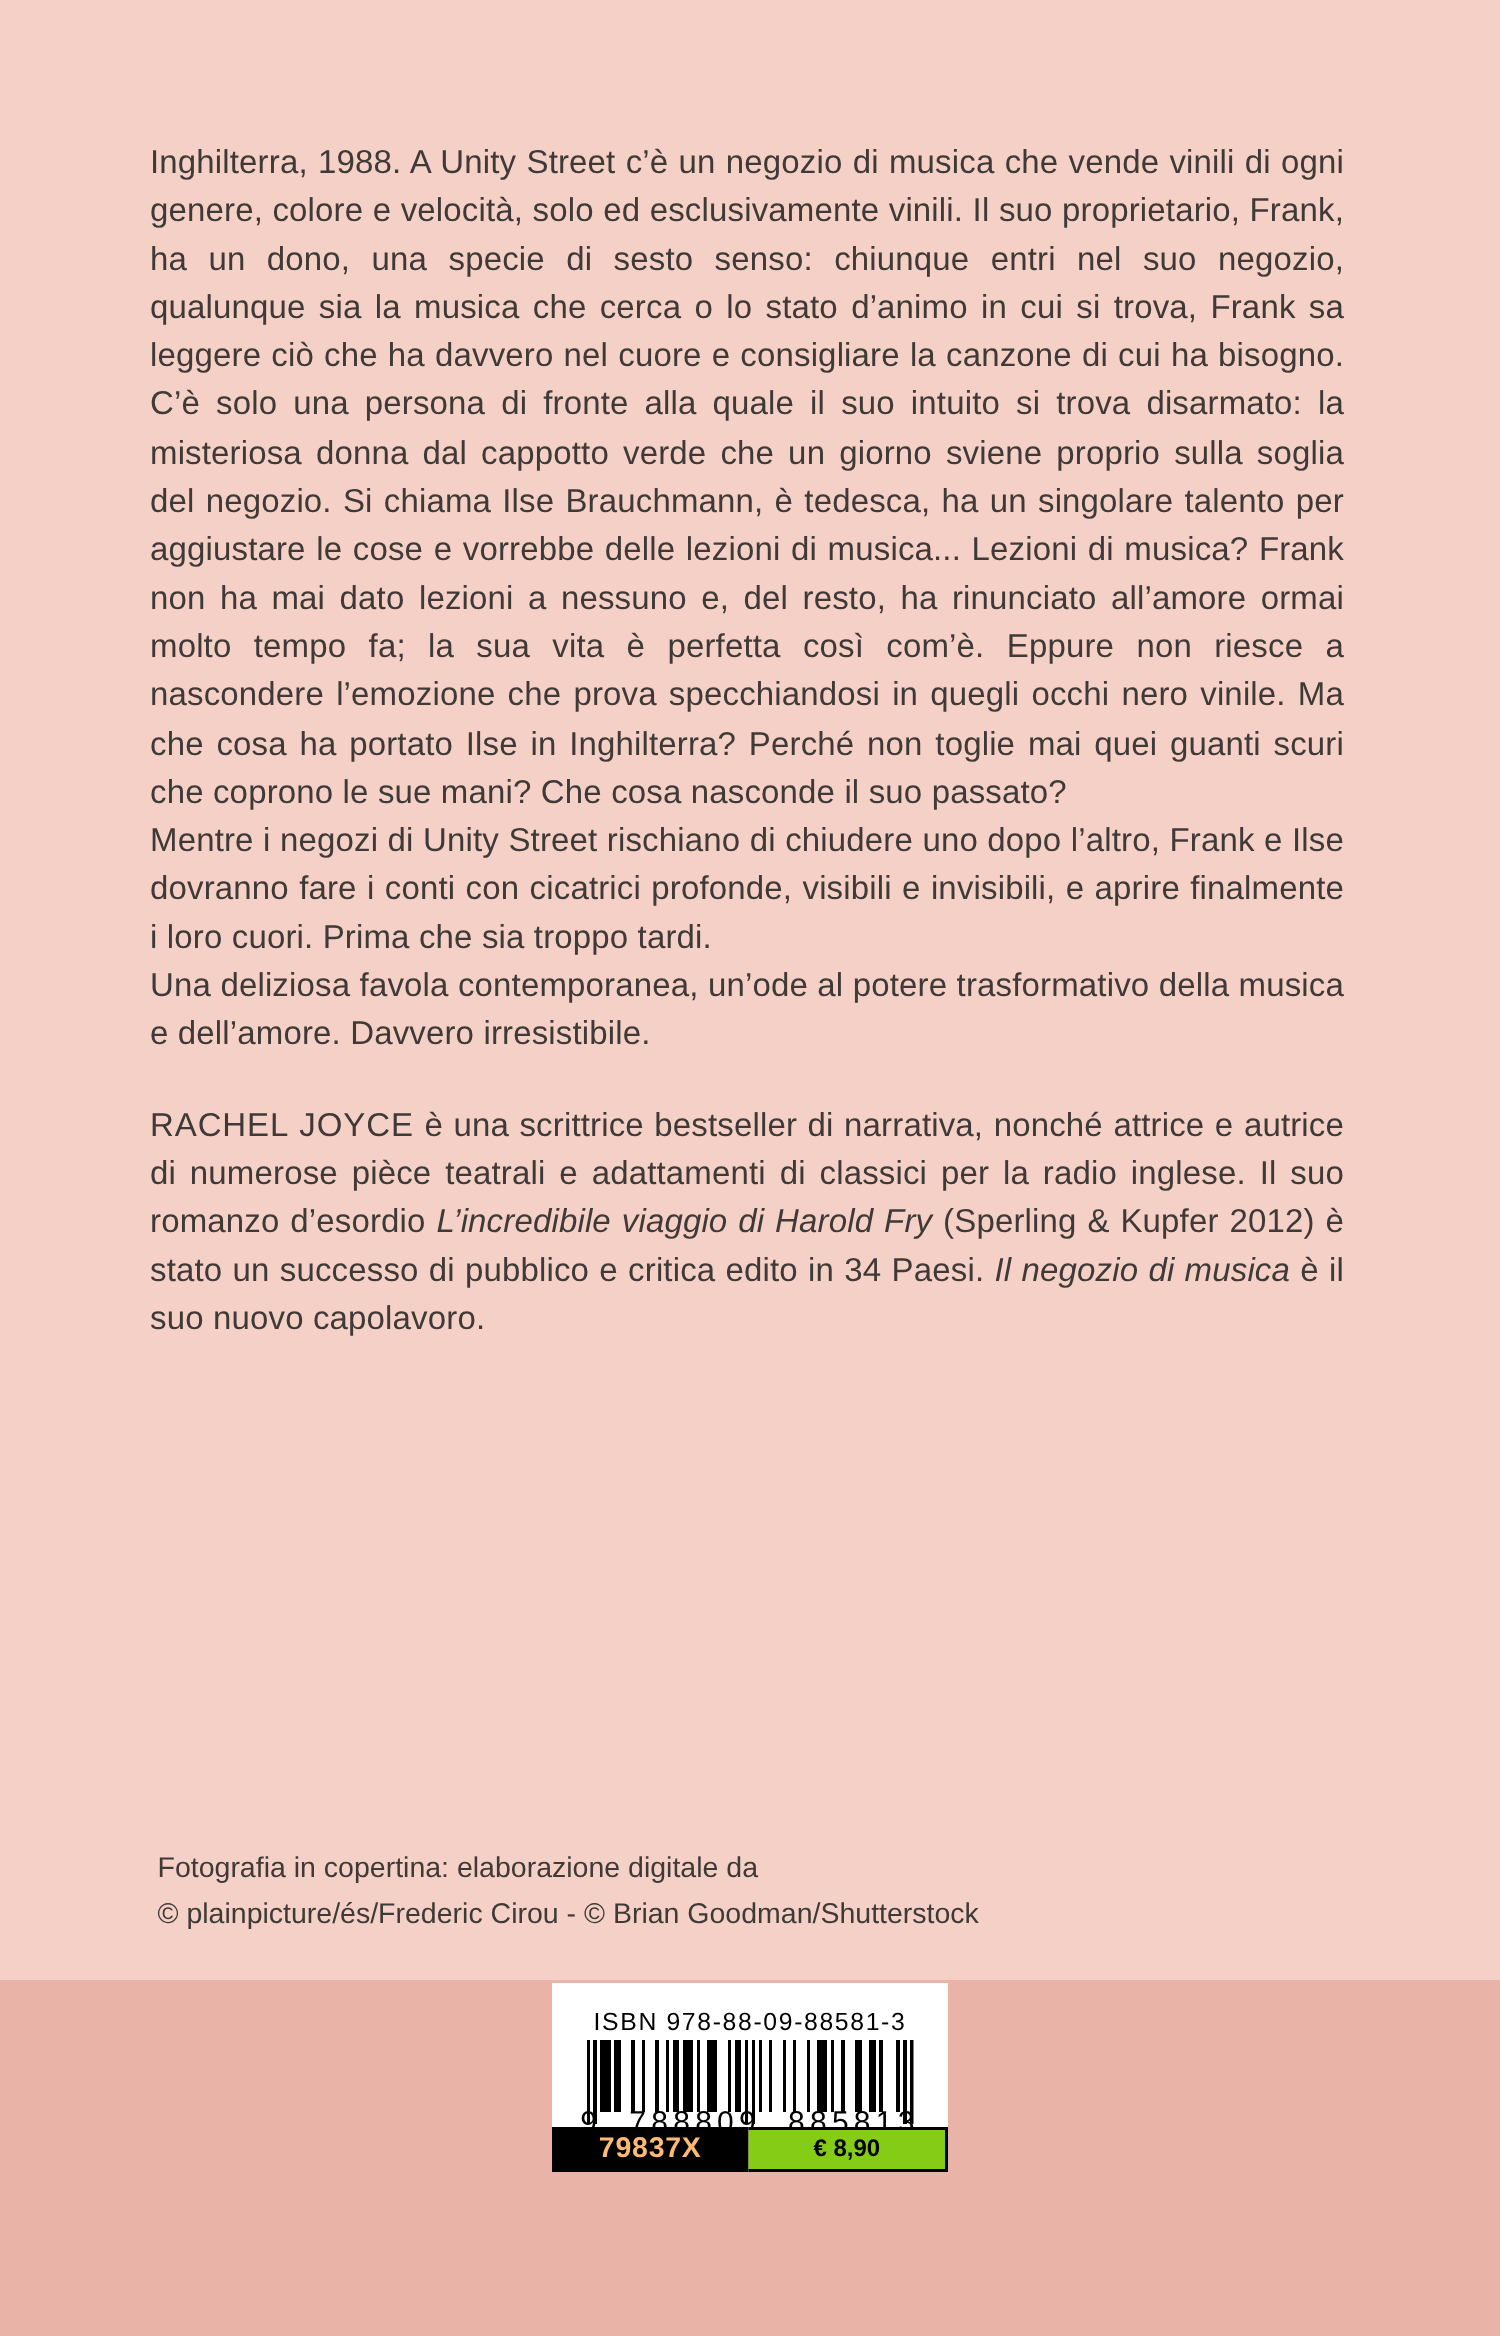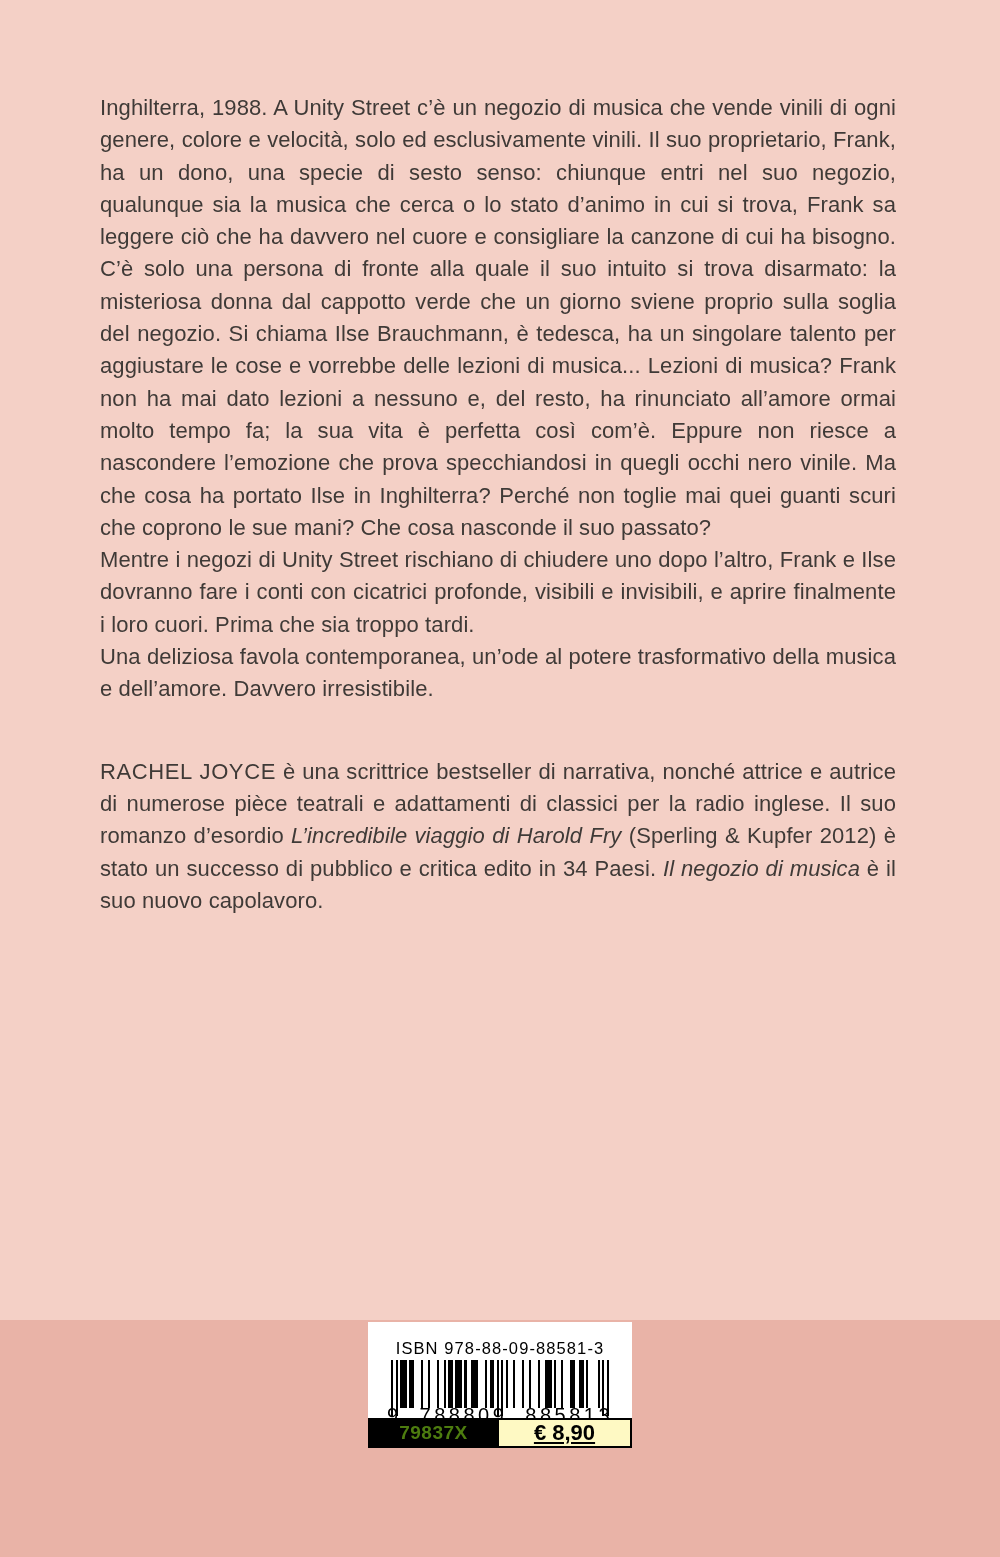--- a/index.html
+++ b/index.html
@@ -20,21 +20,21 @@
     left: 100px; top: 92px;
     width: 796px;
   }
   .text-block p {
     margin: 0;
     font-size: 22px;
     line-height: 32.3px;
     text-align: justify;
     letter-spacing: 0.1px;
   }
-  .text-block p.bio { margin-top: 50px; }
+  .text-block p.bio { margin-top: 28px; }
   .author-name { letter-spacing: 0.6px; }
   .credits {
     position: absolute;
     left: 105px; top: 1230px;
     font-size: 19px;
     line-height: 31px;
     color: #3f3a37;
   }
   .band {
     position: absolute;
@@ -70,51 +70,54 @@
   }
   .price-row {
     position: absolute;
     left: 368px; top: 1418px;
     width: 264px; height: 30px;
     display: flex;
   }
   .code-box {
     flex: 1;
     background: #000;
-    color: #4d7c0f;
+    color: #fdba74;
     font-weight: bold;
     font-size: 19px;
     display: flex; align-items: center; justify-content: center;
     letter-spacing: 0.5px;
   }
   .price-box {
     flex: 1;
-    background: #fef9c3;
+    background: #84cc16;
     color: #000;
     font-weight: bold;
-    font-size: 22px;
+    font-size: 16px;
     display: flex; align-items: center; justify-content: center;
     border: 2px solid #000;
     border-left: none;
     box-sizing: border-box;
-    text-decoration: underline;
   }
 </style>
 </head>
 <body>
 
 <div class="page">
 
   <div class="text-block">
     <p>Inghilterra, 1988. A Unity Street c’è un negozio di musica che vende vinili di ogni genere, colore e velocità, solo ed esclusivamente vinili. Il suo proprietario, Frank, ha un dono, una specie di sesto senso: chiunque entri nel suo negozio, qualunque sia la musica che cerca o lo stato d’animo in cui si trova, Frank sa leggere ciò che ha davvero nel cuore e consigliare la canzone di cui ha bisogno. C’è solo una persona di fronte alla quale il suo intuito si trova disarmato: la misteriosa donna dal cappotto verde che un giorno sviene proprio sulla soglia del negozio. Si chiama Ilse Brauchmann, è tedesca, ha un singolare talento per aggiustare le cose e vorrebbe delle lezioni di musica... Lezioni di musica? Frank non ha mai dato lezioni a nessuno e, del resto, ha rinunciato all’amore ormai molto tempo fa; la sua vita è perfetta così com’è. Eppure non riesce a nascondere l’emozione che prova specchiandosi in quegli occhi nero vinile. Ma che cosa ha portato Ilse in Inghilterra? Perché non toglie mai quei guanti scuri che coprono le sue mani? Che cosa nasconde il suo passato?</p>
     <p>Mentre i negozi di Unity Street rischiano di chiudere uno dopo l’altro, Frank e Ilse dovranno fare i conti con cicatrici profonde, visibili e invisibili, e aprire finalmente i loro cuori. Prima che sia troppo tardi.</p>
     <p>Una deliziosa favola contemporanea, un’ode al potere trasformativo della musica e dell’amore. Davvero irresistibile.</p>
     <p class="bio"><span class="author-name">RACHEL JOYCE</span><span> è una scrittrice bestseller di narrativa, nonché attrice e autrice di numerose pièce teatrali e adattamenti di classici per la radio inglese. Il suo romanzo d’esordio </span><i>L’incredibile viaggio di Harold Fry</i><span> (Sperling &amp; Kupfer 2012) è stato un successo di pubblico e critica edito in 34 Paesi. </span><i>Il negozio di musica</i><span> è il suo nuovo capolavoro.</span></p>
   </div>
 
+  <div class="credits">
+    <div>Fotografia in copertina: elaborazione digitale da</div>
+    <div>© plainpicture/és/Frederic Cirou - © Brian Goodman/Shutterstock</div>
+  </div>
 
   <div class="band"></div>
 
   <div class="barcode-box">
     <div class="isbn">ISBN 978-88-09-88581-3</div>
     <div class="bars" id="bars"><svg width="218" height="56" viewBox="0 0 95 56" preserveAspectRatio="none">
           <rect x="0" y="0" width="1" height="56" fill="#000"></rect>
           <rect x="2" y="0" width="1" height="56" fill="#000"></rect>
           <rect x="4" y="0" width="1" height="48" fill="#000"></rect>
           <rect x="5" y="0" width="1" height="48" fill="#000"></rect>

